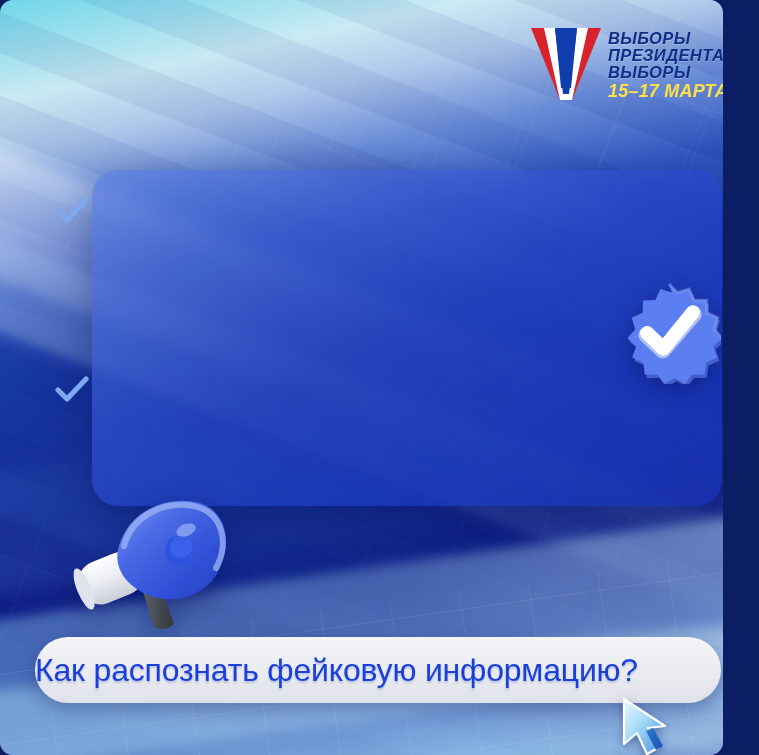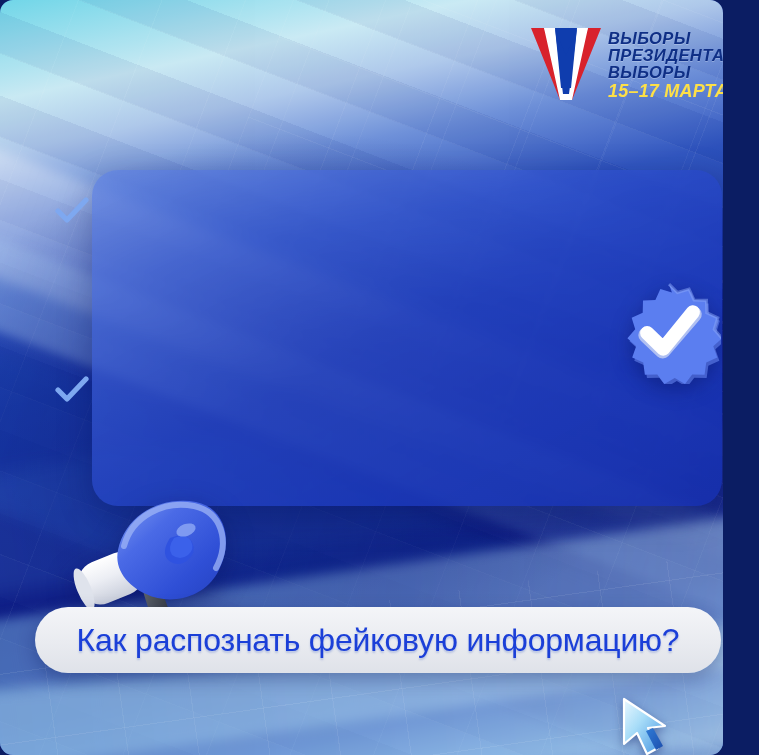--- a/index.html
+++ b/index.html
@@ -217,28 +217,28 @@
     position: absolute;
     left: 66px; top: 490px;
     width: 178px; height: 160px;
   }
   .megaphone svg { width: 100%; height: 100%; display: block;
     filter: drop-shadow(0 8px 14px rgba(6,18,90,.45)); }
 
   
   .pill {
     position: absolute;
-    left: 35px; top: 607px;
+    left: 35px; top: 637px;
     width: 686px; height: 66px;
     border-radius: 34px;
     background: linear-gradient(180deg, #f4f5f8 0%, #e9ebf0 55%, #dfe2e9 100%);
     box-shadow: 0 6px 18px rgba(5,16,80,.30);
     display: flex;
     align-items: center;
-    justify-content: center;
+    justify-content: flex-start;
   }
   .pill-text {
     font-size: 32px;
     font-weight: 500;
     color: #1b3fd8;
     white-space: nowrap;
     letter-spacing: -.2px;
     text-shadow: 0 2px 2px rgba(140,160,215,.55);
   }
 

